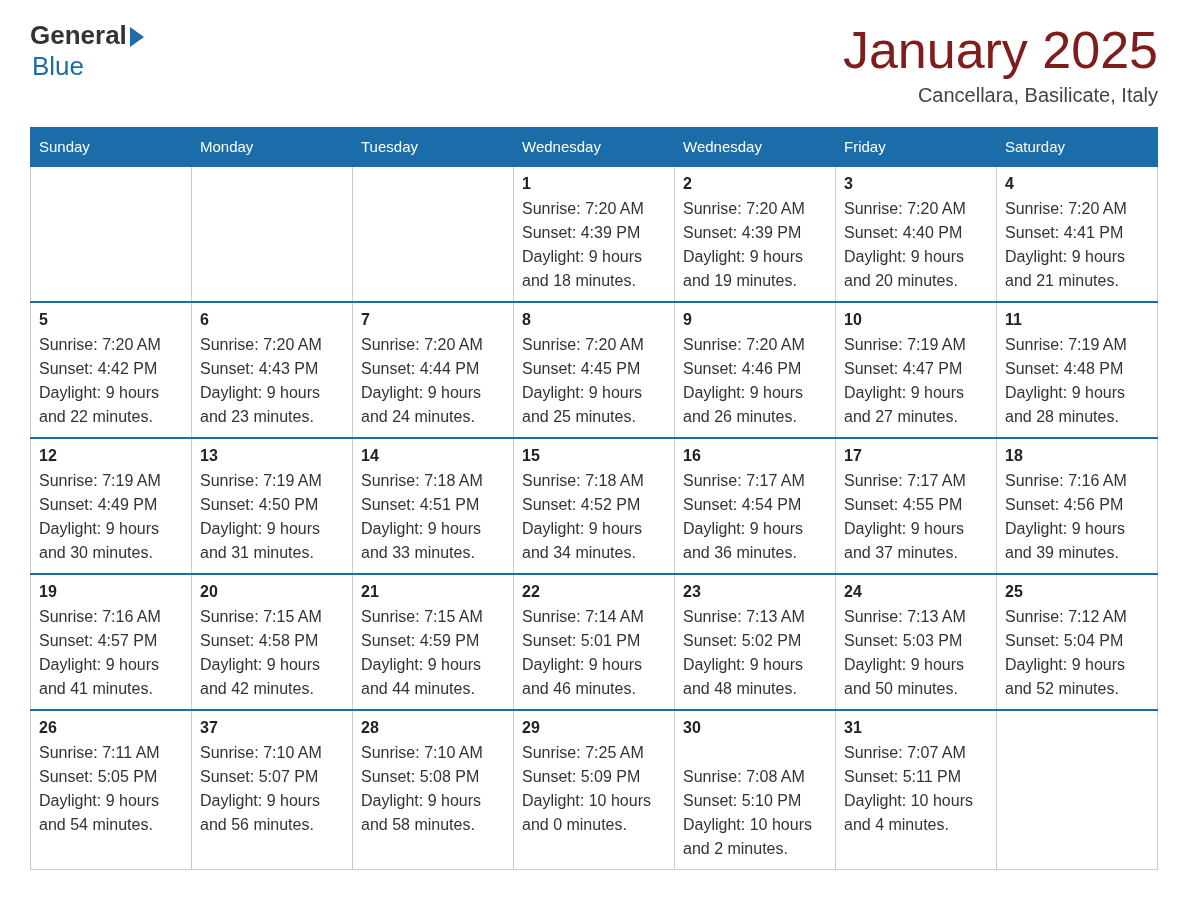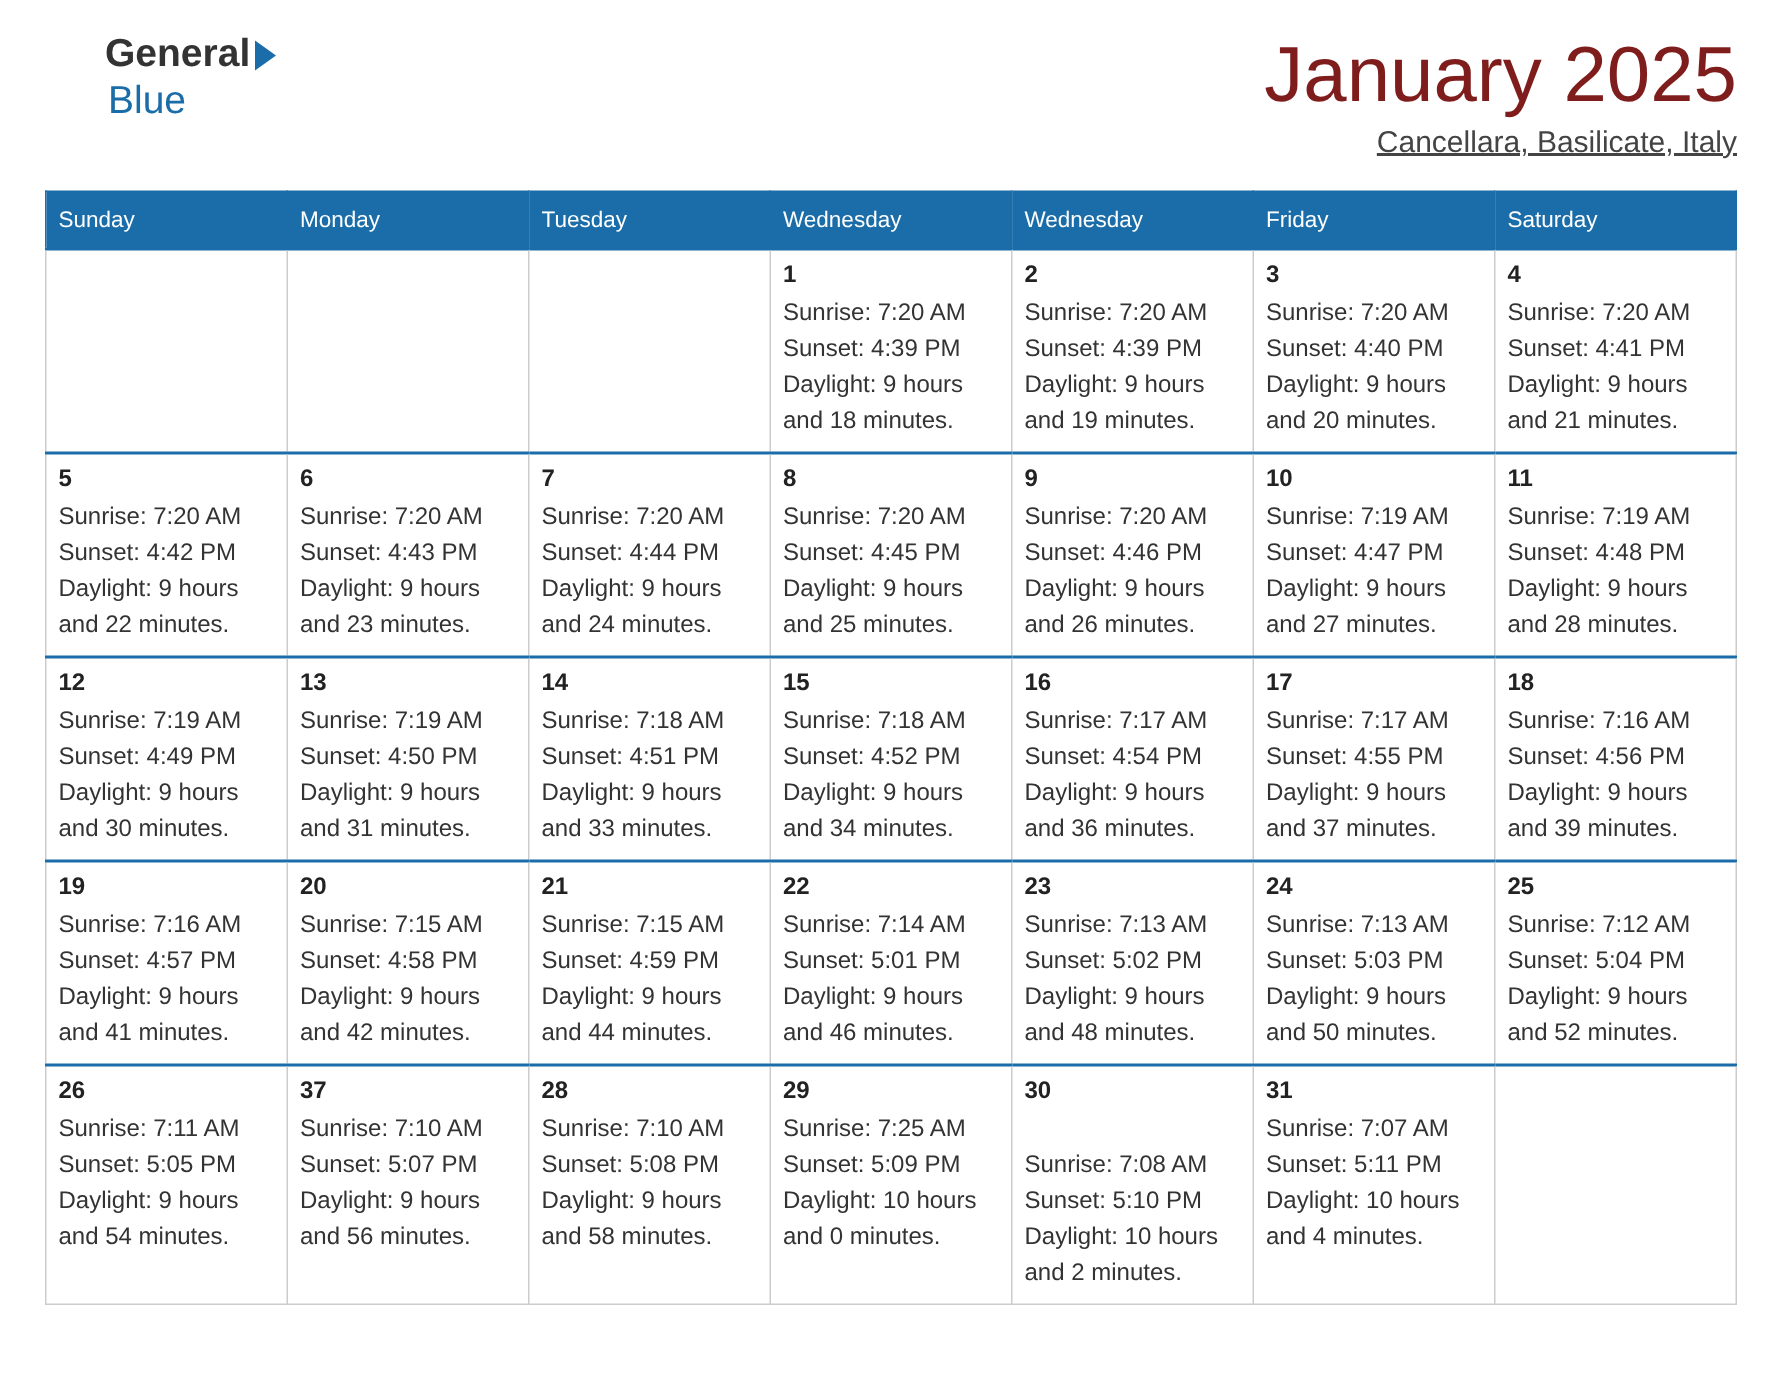--- a/index.html
+++ b/index.html
@@ -8,21 +8,20 @@
       background: #fff;
       padding: 20px 30px;
       width: 1188px;
       min-height: 918px;
     }
     .header {
       display: flex;
       justify-content: space-between;
       align-items: flex-start;
       margin-bottom: 20px;
-      margin-left: 40px;
     }
     .logo {
       display: flex;
       flex-direction: column;
       align-items: flex-start;
     }
     .logo-top {
       display: flex;
       align-items: center;
     }
@@ -51,21 +50,20 @@
     }
     .month-title {
       font-size: 52px;
       font-weight: normal;
       color: #7f1d1d;
     }
     .location {
       font-size: 20px;
       color: #444;
       margin-top: 4px;
-      text-decoration: underline;
     }
     .calendar {
       width: 100%;
       border-collapse: collapse;
     }
     .calendar th {
       background-color: #1a6da8;
       color: white;
       padding: 10px 8px;
       font-size: 15px;

